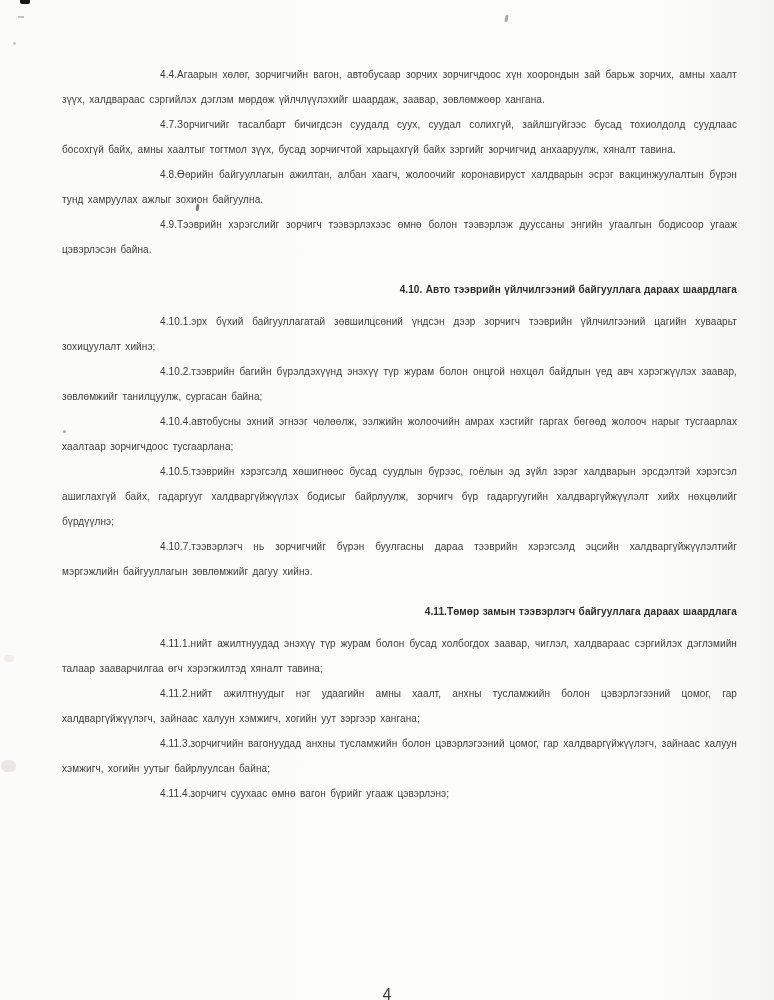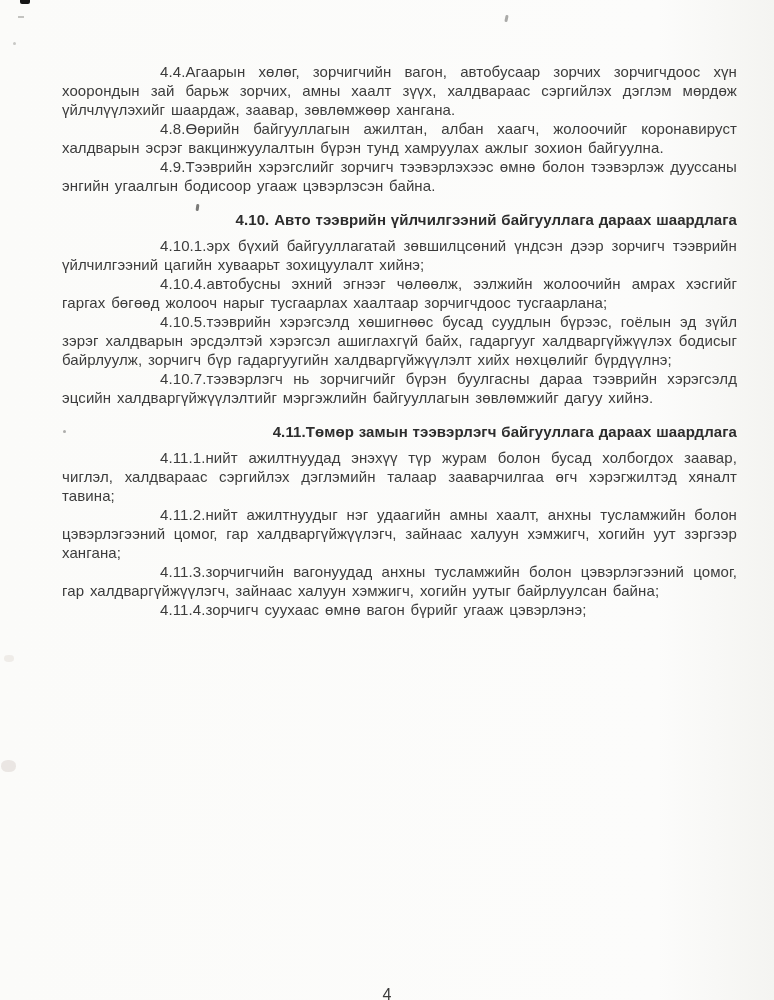--- a/index.html
+++ b/index.html
@@ -19,22 +19,22 @@
     color: #3c3c3c;
   }
   .content {
     position: absolute;
     top: 62px;
     left: 62px;
     width: 675px;
   }
   .content p {
     margin: 0;
-    font-size: 15px;
-    line-height: 19px;
+    font-size: 10px;
+    line-height: 25px;
     letter-spacing: 0.1px;
     word-spacing: 1.5px;
     text-align: justify;
     color: #3c3c3c;
   }
   .content p.body {
     text-indent: 98px;
   }
   .content p.heading {
     margin: 15px 0 7px 70px;
@@ -74,24 +74,26 @@
   <div class="artifact mark-dash"></div>
   <div class="artifact mark-dot-left"></div>
   <div class="artifact mark-apostrophe"></div>
   <div class="artifact mark-comma"></div>
   <div class="artifact mark-dot-margin"></div>
   <div class="artifact mark-smudge"></div>
   <div class="artifact mark-smudge2"></div>
 
   <div class="content">
       <p class="body">4.4.Агаарын хөлөг, зорчигчийн вагон, автобусаар зорчих зорчигчдоос хүн хоорондын зай барьж зорчих, амны хаалт зүүх, халдвараас сэргийлэх дэглэм мөрдөж үйлчлүүлэхийг шаардаж, заавар, зөвлөмжөөр хангана.</p>
+      <p class="body">4.7.Зорчигчийг тасалбарт бичигдсэн суудалд суух, суудал солихгүй, зайлшгүйгээс бусад тохиолдолд суудлаас босохгүй байх, амны хаалтыг тогтмол зүүх, бусад зорчигчтой харьцахгүй байх зэргийг зорчигчид анхааруулж, хяналт тавина.</p>
       <p class="body">4.8.Өөрийн байгууллагын ажилтан, албан хаагч, жолоочийг коронавируст халдварын эсрэг вакцинжуулалтын бүрэн тунд хамруулах ажлыг зохион байгуулна.</p>
       <p class="body">4.9.Тээврийн хэрэгслийг зорчигч тээвэрлэхээс өмнө болон тээвэрлэж дууссаны энгийн угаалгын бодисоор угааж цэвэрлэсэн байна.</p>
       <p class="heading">4.10. Авто тээврийн үйлчилгээний байгууллага дараах шаардлага</p>
       <p class="body">4.10.1.эрх бүхий байгууллагатай зөвшилцсөний үндсэн дээр зорчигч тээврийн үйлчилгээний цагийн хуваарьт зохицуулалт хийнэ;</p>
+      <p class="body">4.10.2.тээврийн багийн бүрэлдэхүүнд энэхүү түр журам болон онцгой нөхцөл байдлын үед авч хэрэгжүүлэх заавар, зөвлөмжийг танилцуулж, сургасан байна;</p>
       <p class="body">4.10.4.автобусны эхний эгнээг чөлөөлж, ээлжийн жолоочийн амрах хэсгийг гаргах бөгөөд жолооч нарыг тусгаарлах хаалтаар зорчигчдоос тусгаарлана;</p>
       <p class="body">4.10.5.тээврийн хэрэгсэлд хөшигнөөс бусад суудлын бүрээс, гоёлын эд зүйл зэрэг халдварын эрсдэлтэй хэрэгсэл ашиглахгүй байх, гадаргууг халдваргүйжүүлэх бодисыг байрлуулж, зорчигч бүр гадаргуугийн халдваргүйжүүлэлт хийх нөхцөлийг бүрдүүлнэ;</p>
       <p class="body">4.10.7.тээвэрлэгч нь зорчигчийг бүрэн буулгасны дараа тээврийн хэрэгсэлд эцсийн халдваргүйжүүлэлтийг мэргэжлийн байгууллагын зөвлөмжийг дагуу хийнэ.</p>
       <p class="heading">4.11.Төмөр замын тээвэрлэгч байгууллага дараах шаардлага</p>
       <p class="body">4.11.1.нийт ажилтнуудад энэхүү түр журам болон бусад холбогдох заавар, чиглэл, халдвараас сэргийлэх дэглэмийн талаар зааварчилгаа өгч хэрэгжилтэд хяналт тавина;</p>
       <p class="body">4.11.2.нийт ажилтнуудыг нэг удаагийн амны хаалт, анхны тусламжийн болон цэвэрлэгээний цомог, гар халдваргүйжүүлэгч, зайнаас халуун хэмжигч, хогийн уут зэргээр хангана;</p>
       <p class="body">4.11.3.зорчигчийн вагонуудад анхны тусламжийн болон цэвэрлэгээний цомог, гар халдваргүйжүүлэгч, зайнаас халуун хэмжигч, хогийн уутыг байрлуулсан байна;</p>
       <p class="body">4.11.4.зорчигч суухаас өмнө вагон бүрийг угааж цэвэрлэнэ;</p>
     </div>
 

